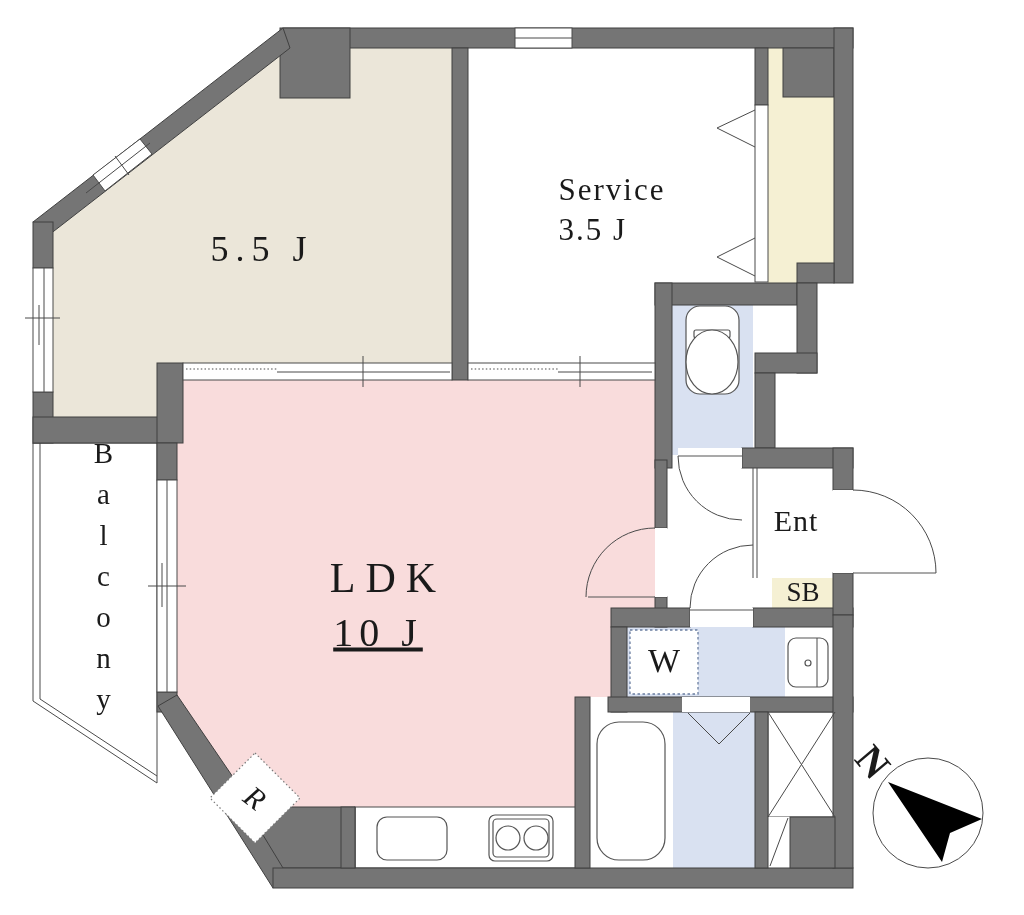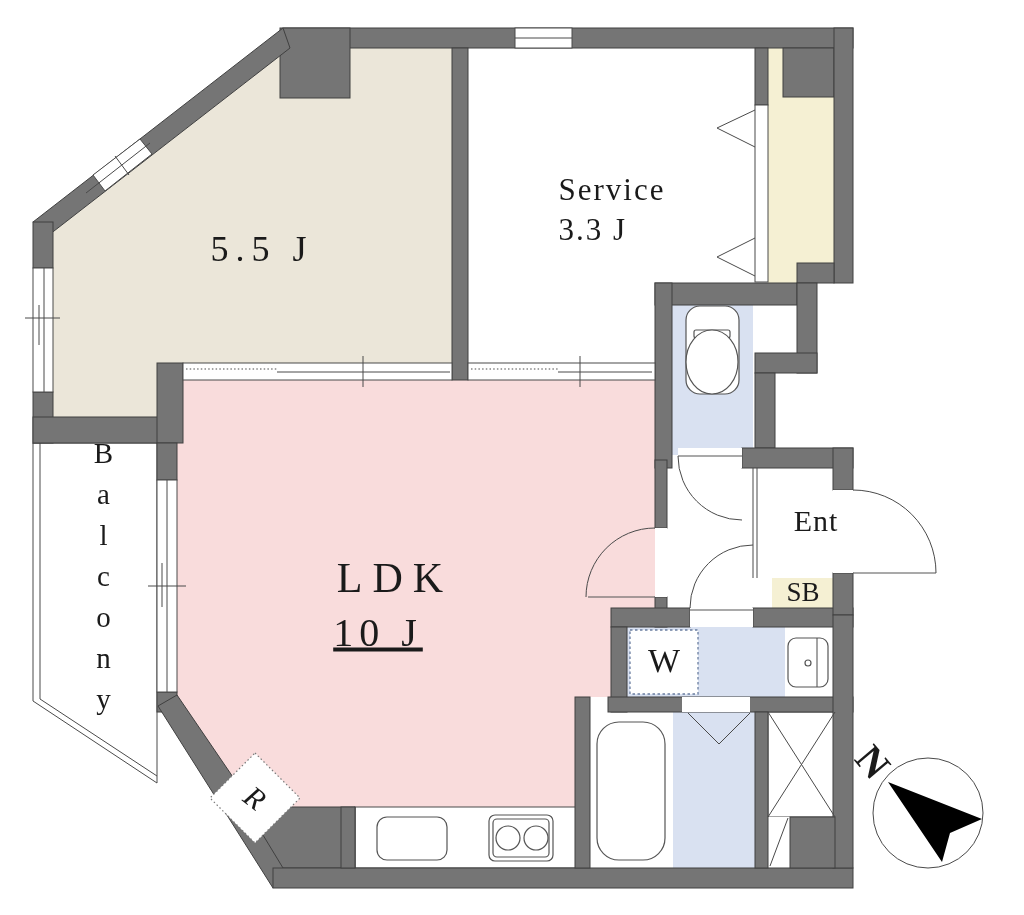--- a/index.html
+++ b/index.html
@@ -191,29 +191,29 @@
   <g>
     <circle class="thin" cx="928" cy="813" r="55" fill="#ffffff"></circle>
     <polygon class="needle" points="888,782 982,819 950,833 942,862"></polygon>
   </g>
 </svg>
 
   <div class="lbl lbl-room1" style="left:262px;top:249px;">5.5 J</div>
 
   <div class="lbl lbl-service" style="left:612px;top:210px;">
     <div>Service</div>
-    <div>3.3 J</div>
+    <div>3.5 J</div>
   </div>
 
-  <div class="lbl lbl-ldk" style="left:388px;top:578px;margin-left:7px;">LDK</div>
+  <div class="lbl lbl-ldk" style="left:388px;top:578px;">LDK</div>
   <div class="lbl lbl-ldk-size" style="left:378px;top:632px;">10 J</div>
 
   <div class="lbl lbl-balcony" style="left:103px;top:580px;">Balcony</div>
 
-  <div class="lbl lbl-ent" style="left:796px;top:521px;margin-left:20px;">Ent</div>
+  <div class="lbl lbl-ent" style="left:796px;top:521px;">Ent</div>
 
   <div class="lbl lbl-sb" style="left:803px;top:592px;text-align:right;">SB</div>
 
   <div class="lbl lbl-w" style="left:664px;top:661px;">W</div>
 
   <div class="lbl lbl-r" style="left:255px;top:798px;">R</div>
 
   <div class="lbl lbl-n" style="left:873px;top:762px;">N</div>
 </div>
 

